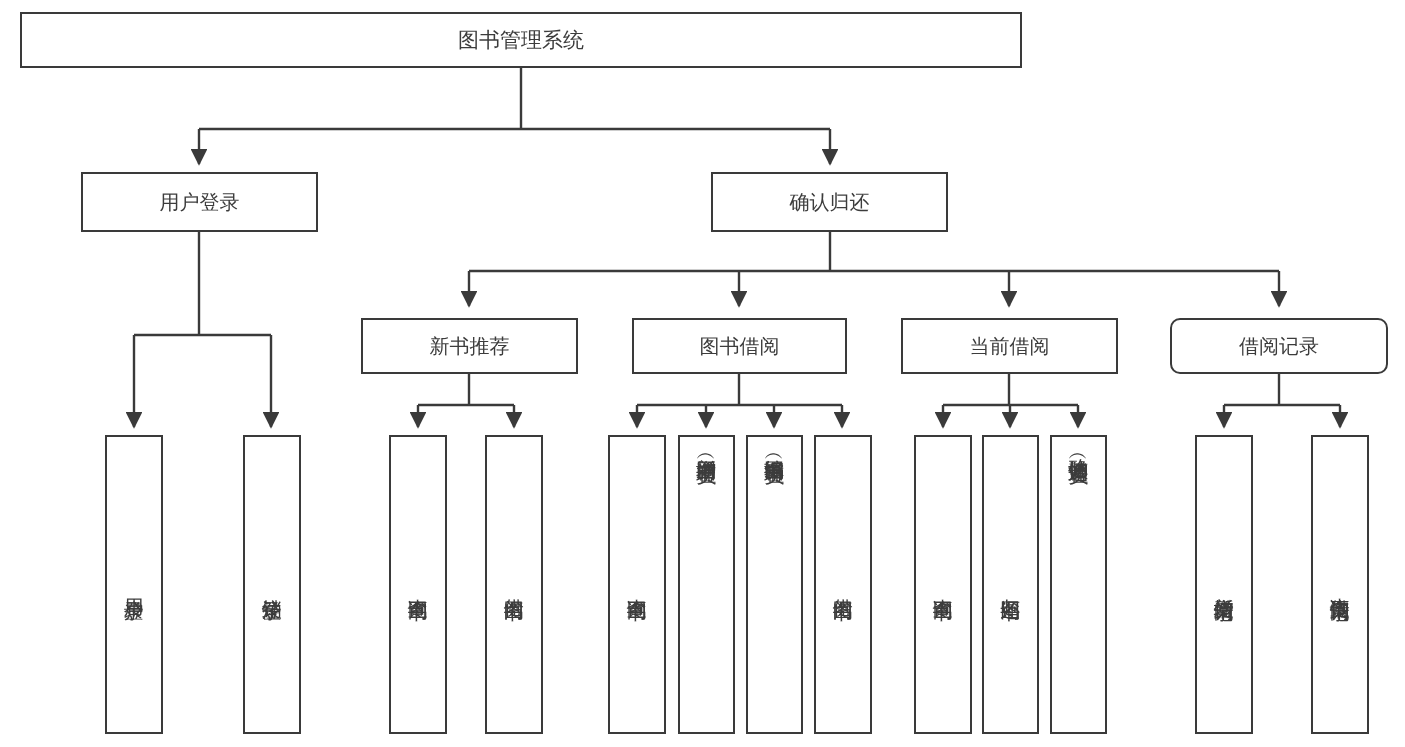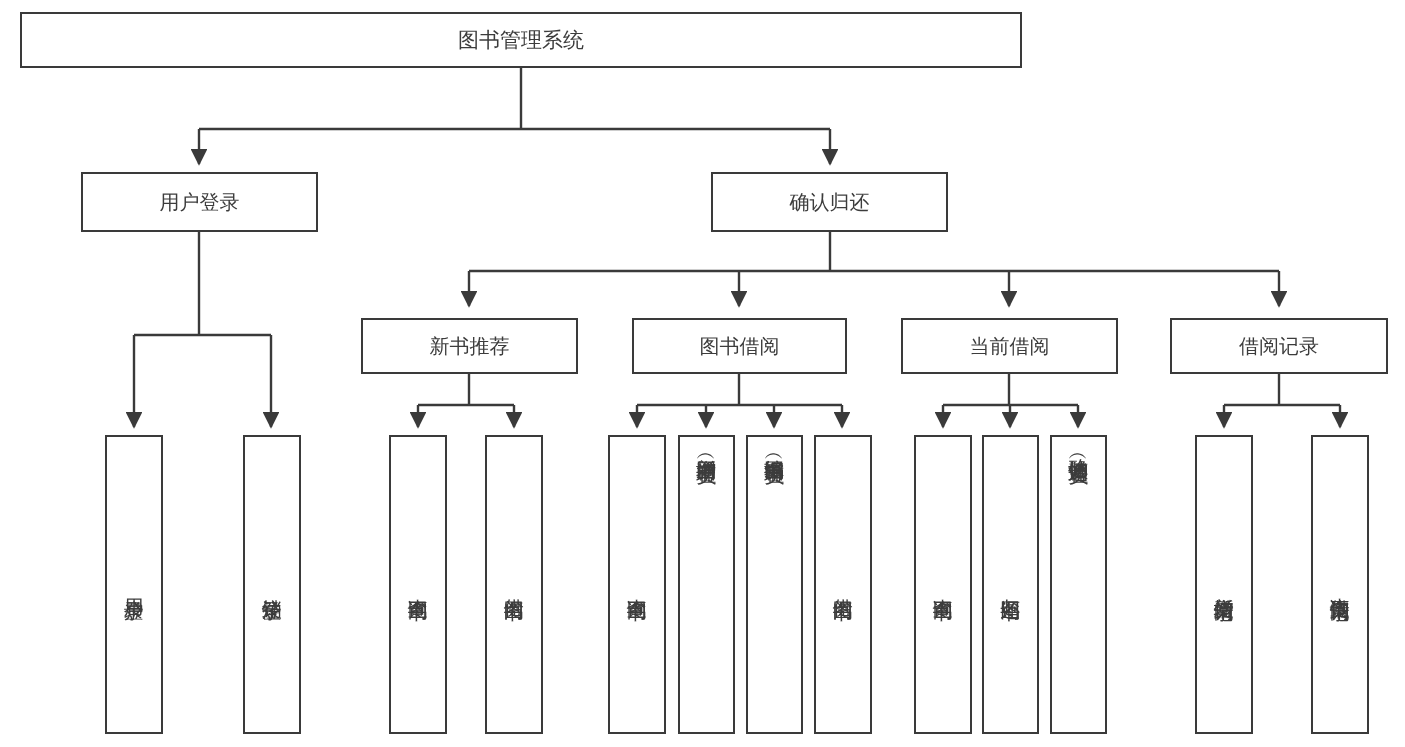--- a/index.html
+++ b/index.html
@@ -134,21 +134,21 @@
 
   <div class="node level3" style="left:361px; top:318px; width:217px; height:56px;">
     <span class="node-label">新书推荐</span>
   </div>
   <div class="node level3" style="left:632px; top:318px; width:215px; height:56px;">
     <span class="node-label">图书借阅</span>
   </div>
   <div class="node level3" style="left:901px; top:318px; width:217px; height:56px;">
     <span class="node-label">当前借阅</span>
   </div>
-  <div class="node level3" style="left:1170px; top:318px; width:218px; height:56px;">
+  <div class="node level3" style="left:1170px; top:318px; width:218px; height:56px;border-radius:10px;">
     <span class="node-label">借阅记录</span>
   </div>
 
   <div class="node leaf" style="left:105px; top:435px; width:58px; height:299px;">
     <span class="node-label">用户登录</span>
   </div>
   <div class="node leaf" style="left:243px; top:435px; width:58px; height:299px;">
     <span class="node-label">注销登录</span>
   </div>
 

